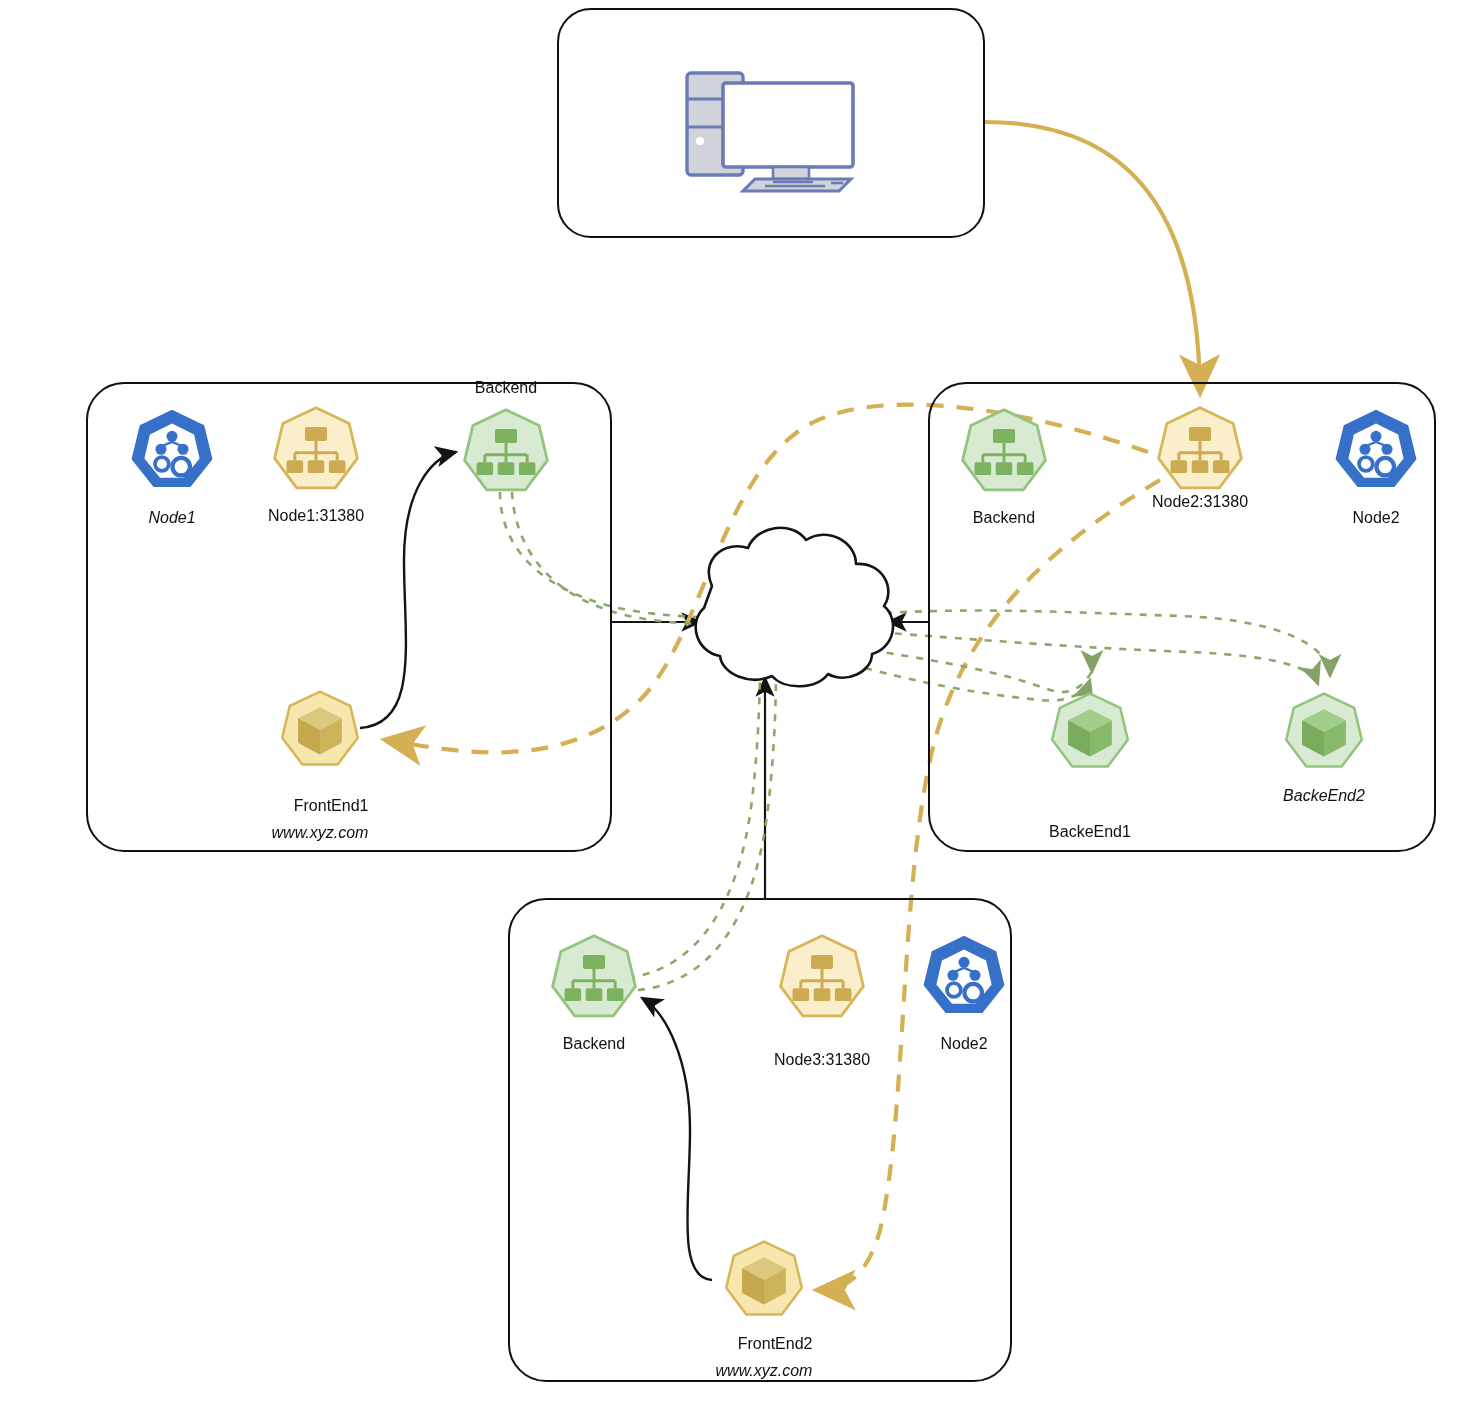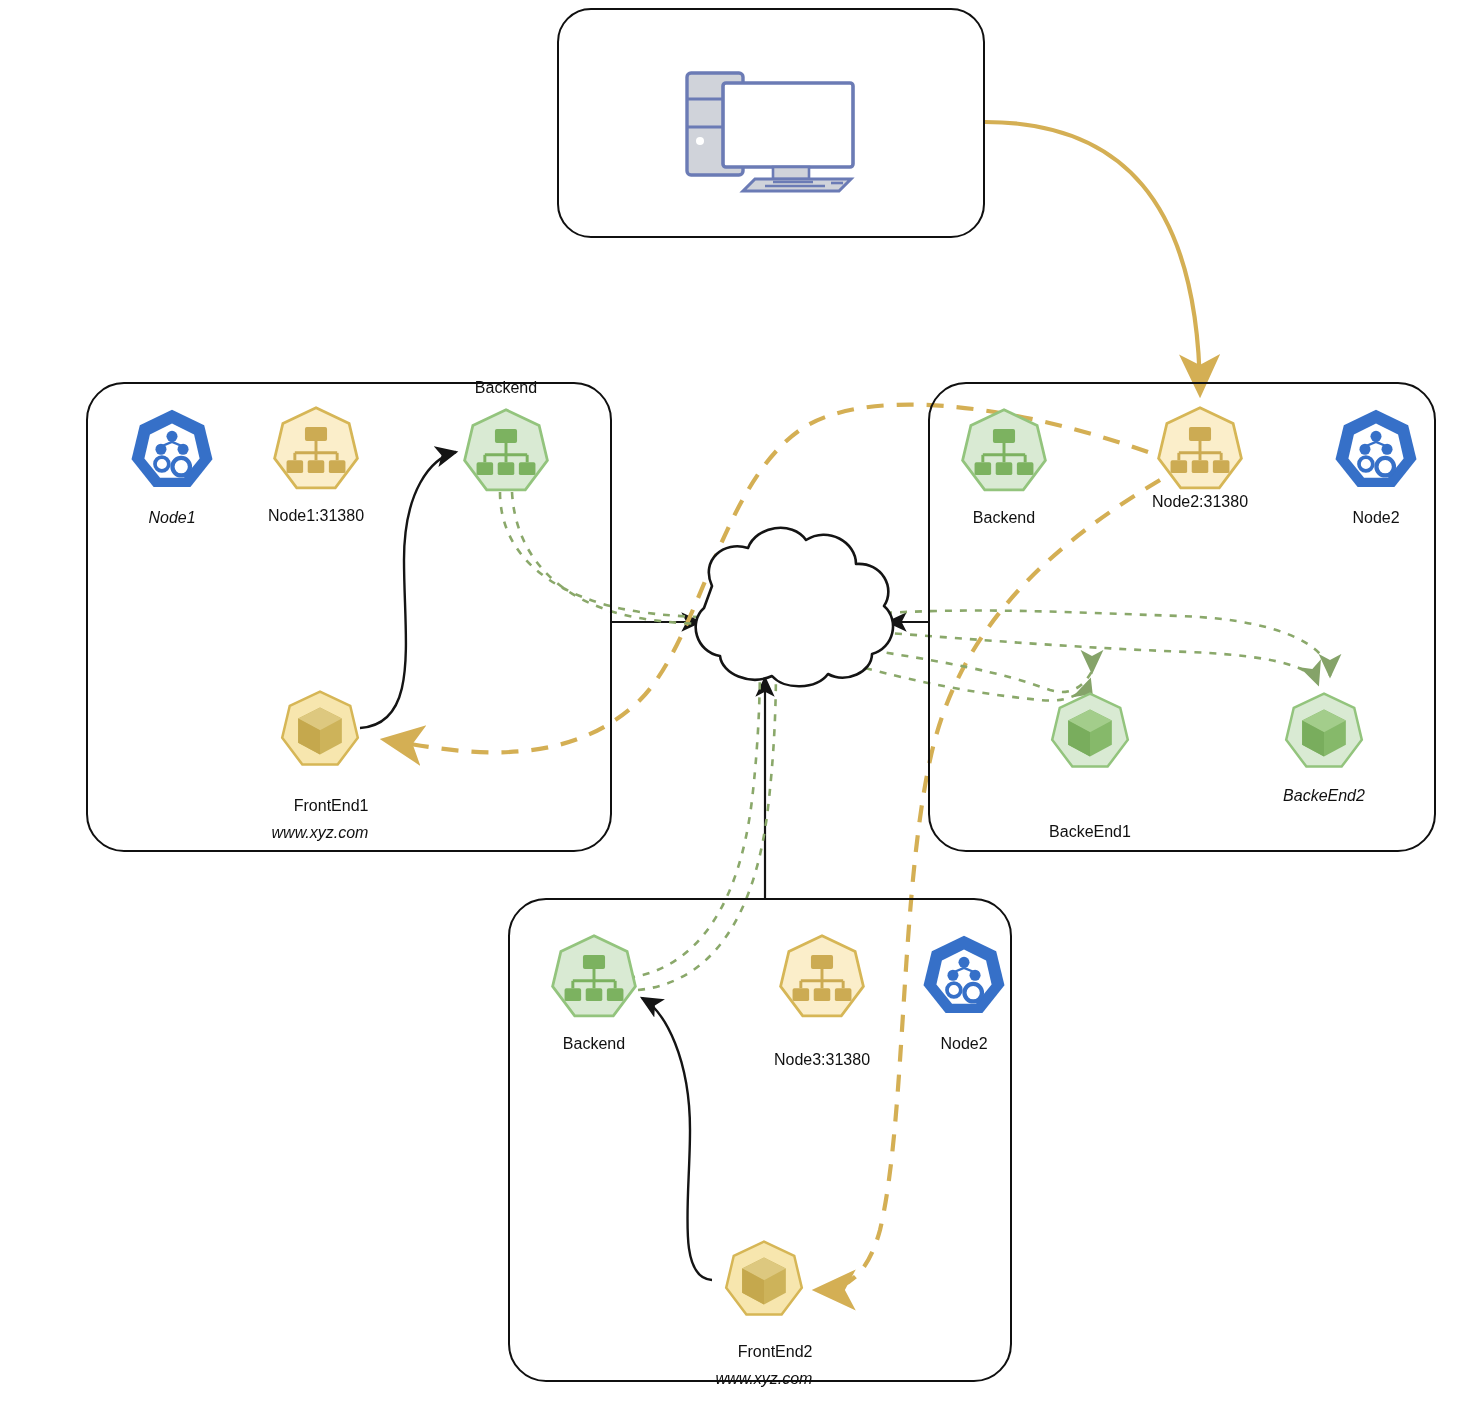--- a/index.html
+++ b/index.html
@@ -357,19 +357,19 @@
 
   <div class="node" style="left:764px; top:1238px;">
     <span class="glyph">
       <svg width="84" height="86" viewBox="0 0 100 100">
         <polygon points="50,3 86,20 95,58 71,90 29,90 5,58 14,20" fill="#f7e6ae" stroke="#d6b656" stroke-width="3"></polygon>
         <polygon points="50,22 76,35 76,64 50,78 24,64 24,35" fill="#cdb35a"></polygon>
         <polygon points="50,22 76,35 50,49 24,35" fill="#ddc87f"></polygon>
         <polygon points="24,35 50,49 50,78 24,64" fill="#c5a84d"></polygon>
       </svg>
     </span>
-    <span class="caption" style="top:92px;margin-top:8px;">
+    <span class="caption" style="top:92px;">
       <span>FrontEnd2</span>
       <span class="sub">www.xyz.com</span>
     </span>
   </div>
 
 </div>
 
 </body></html>

